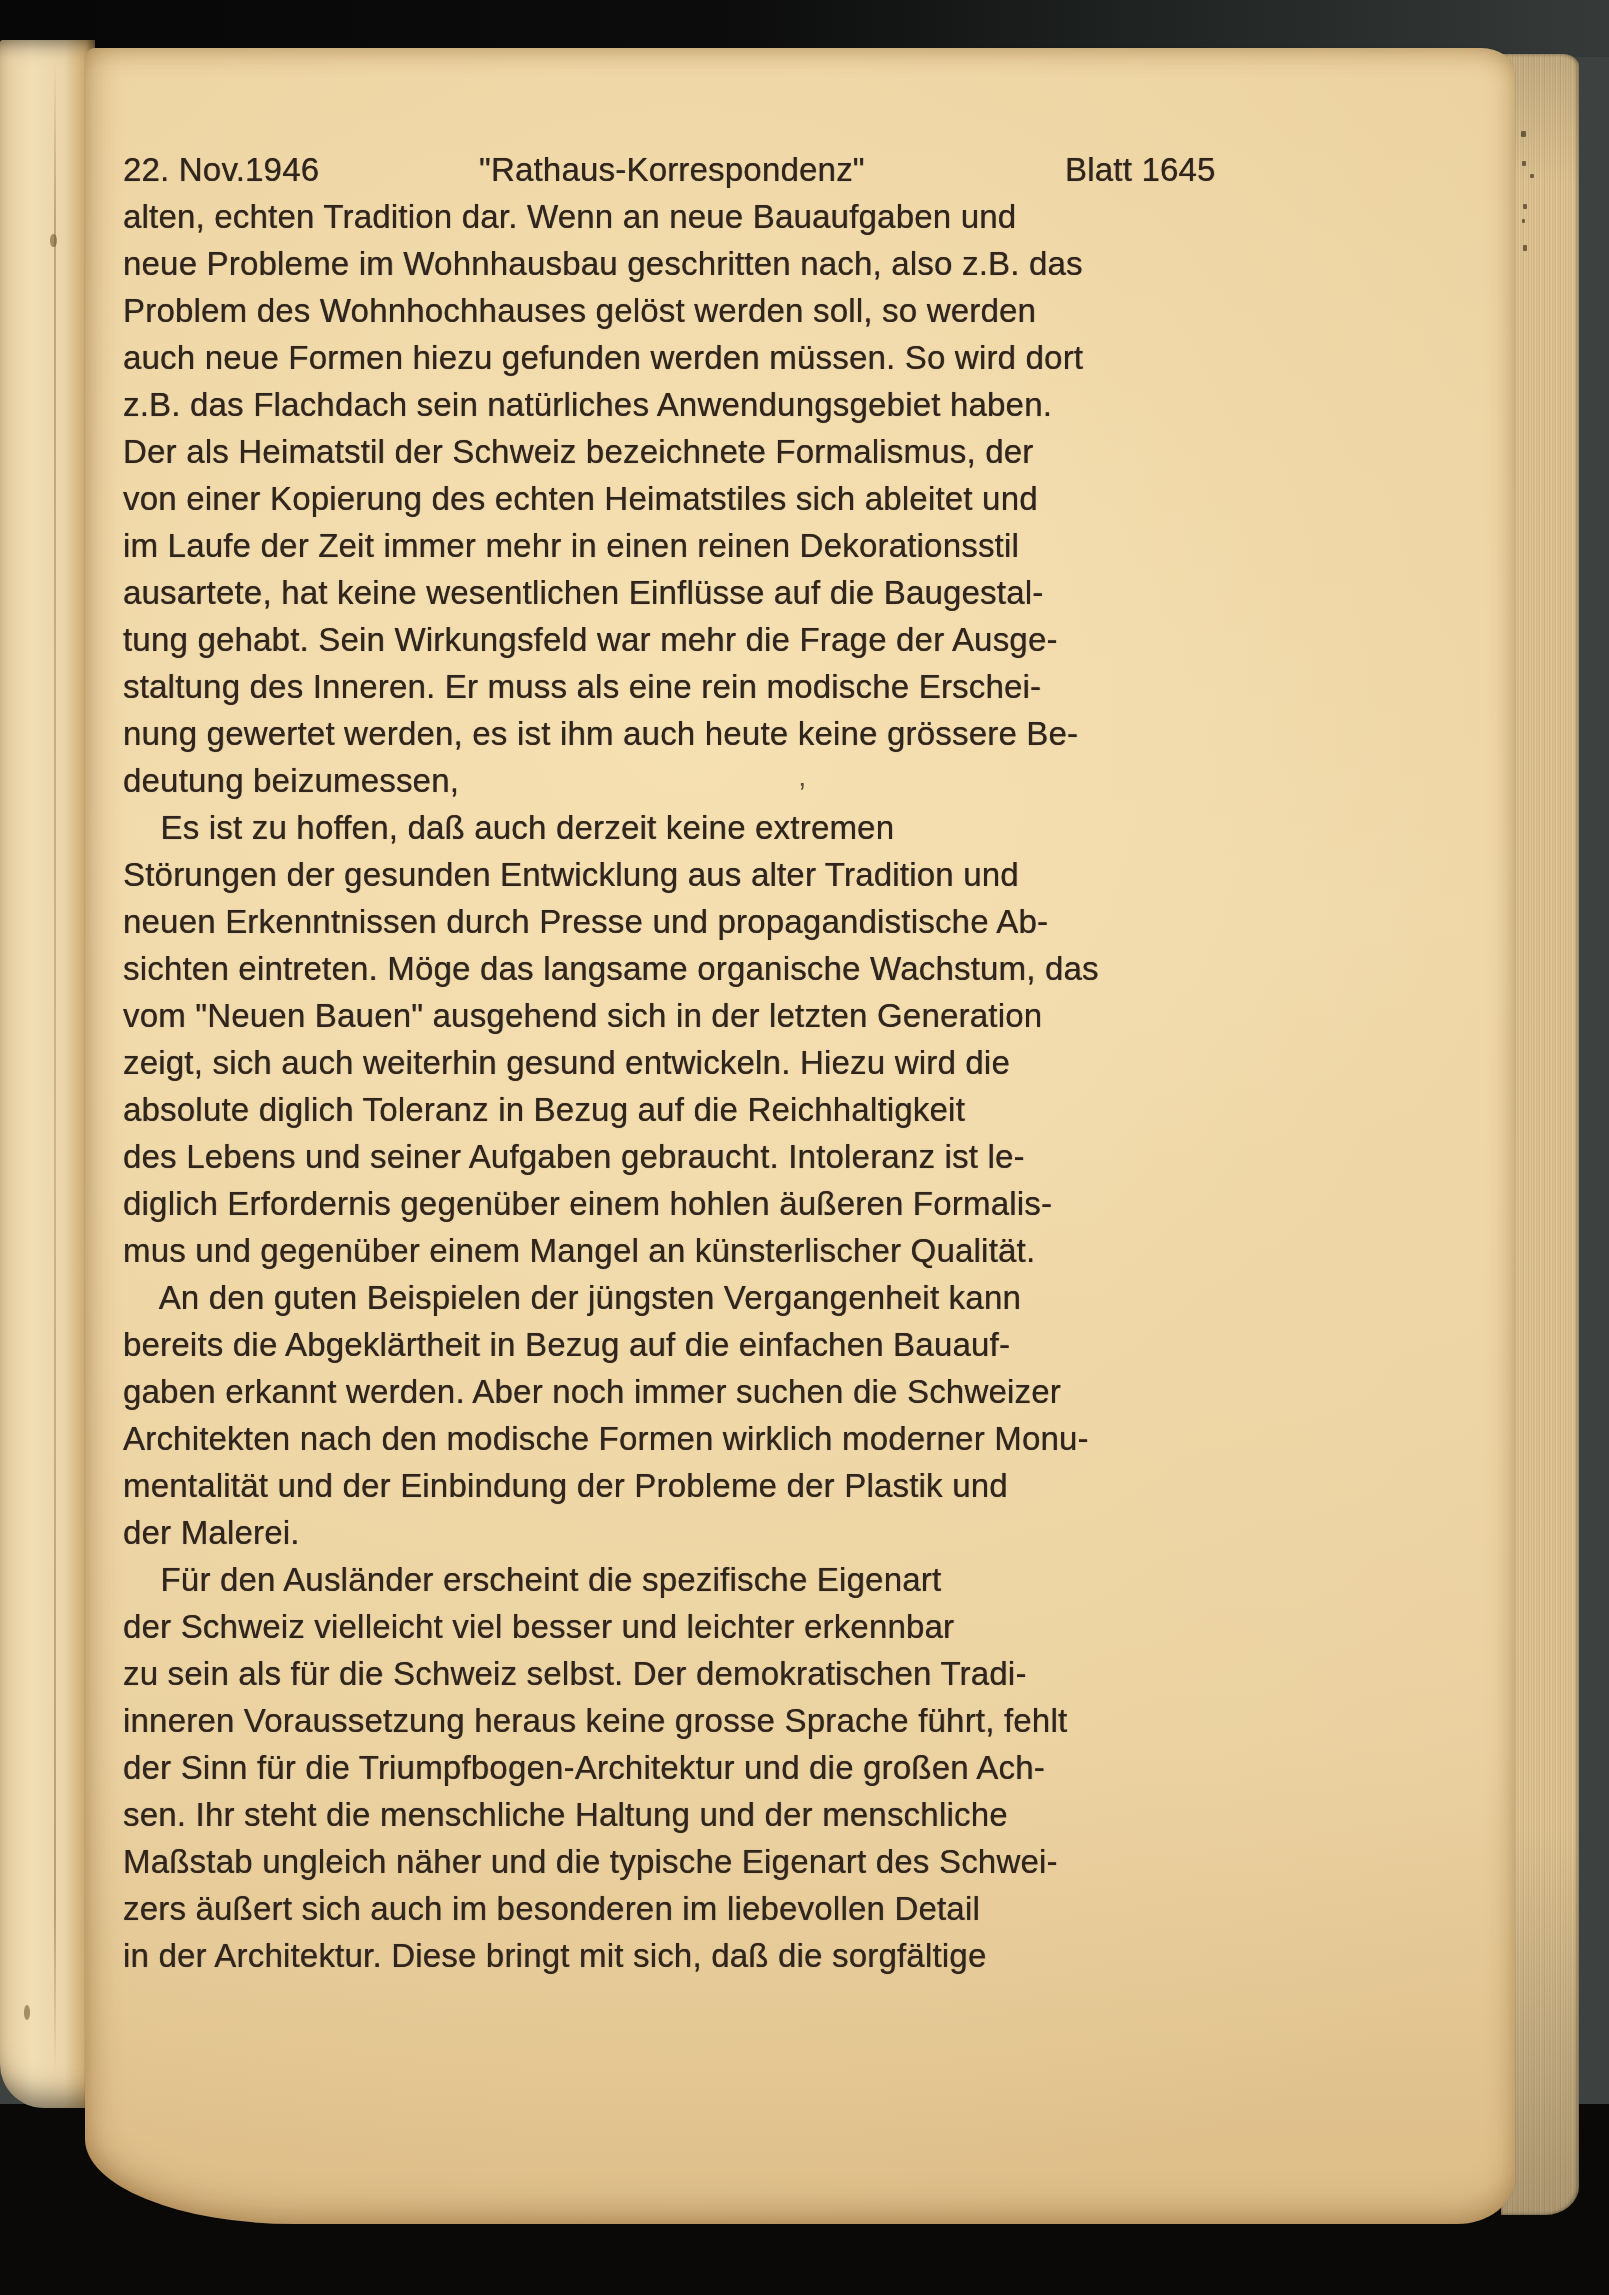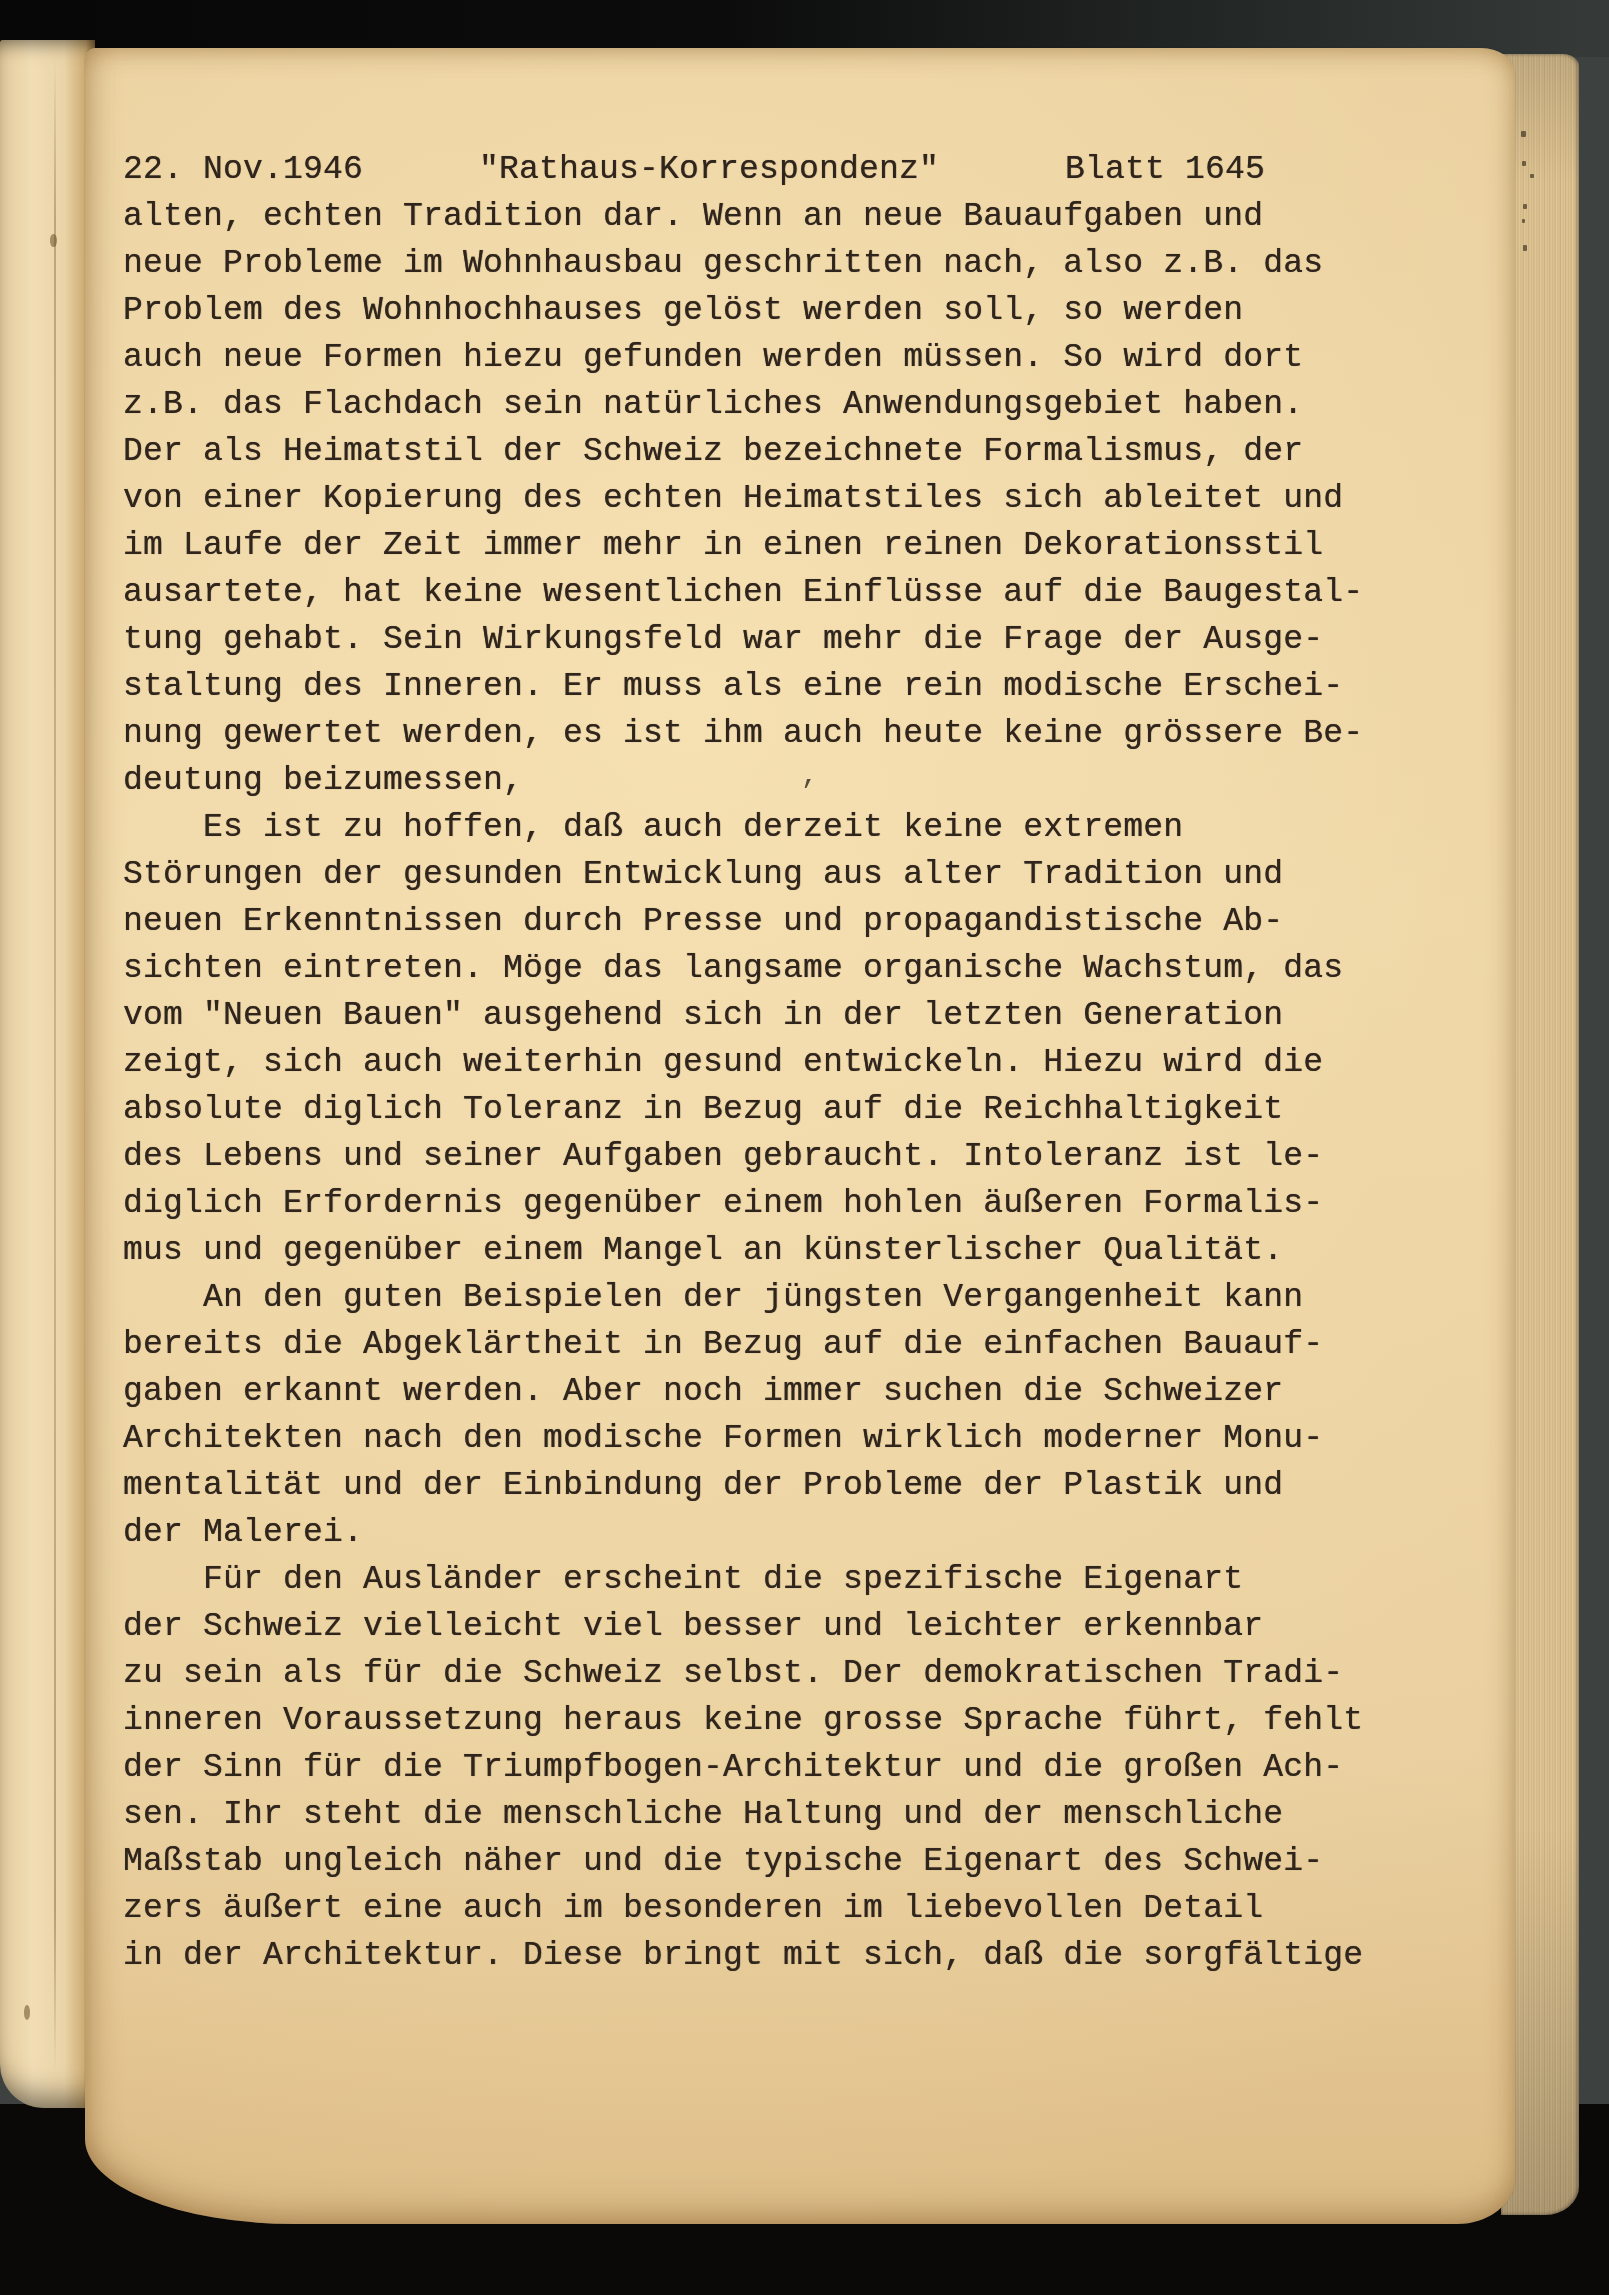--- a/index.html
+++ b/index.html
@@ -1,21 +1,21 @@
 <!DOCTYPE html>
 <html style="font-size:7.8px"><head>
 <meta charset="utf-8">
 <style>
   html,body{margin:0;padding:0;background:#202423;}
   .canvas{
     position:relative;
     width:1610px;height:2295px;
     overflow:hidden;
     background:#3d4241;
-    font-family:Liberation Mono, monospace;
+    font-family:Liberation Sans, sans-serif;
   }
   
   .top-band{
     position:absolute;left:0;top:0;width:100%;height:57px;
     background:linear-gradient(90deg,#070707 0%,#0b0c0b 45%,#202423 72%,#363b3a 100%);
   }
   .bottom-band{
     position:absolute;left:0;top:2104px;width:100%;height:192px;
     background:#0a0908;
   }
@@ -137,21 +137,21 @@
           <div class="line">Architekten nach den modische Formen wirklich moderner Monu-</div>
           <div class="line">mentalität und der Einbindung der Probleme der Plastik und</div>
           <div class="line">der Malerei.</div>
           <div class="line">    Für den Ausländer erscheint die spezifische Eigenart</div>
           <div class="line">der Schweiz vielleicht viel besser und leichter erkennbar</div>
           <div class="line">zu sein als für die Schweiz selbst. Der demokratischen Tradi-</div>
           <div class="line">inneren Voraussetzung heraus keine grosse Sprache führt, fehlt</div>
           <div class="line">der Sinn für die Triumpfbogen-Architektur und die großen Ach-</div>
           <div class="line">sen. Ihr steht die menschliche Haltung und der menschliche</div>
           <div class="line">Maßstab ungleich näher und die typische Eigenart des Schwei-</div>
-          <div class="line">zers äußert eine auch im besonderen im liebevollen Detail</div>
+          <div class="line">zers äußert sich auch im besonderen im liebevollen Detail</div>
           <div class="line">in der Architektur. Diese bringt mit sich, daß die sorgfältige</div>
         </div>
     </div>
     <span class="stray-mark">’</span>
   </div>
 
 </div>
 
 
 </body></html>

